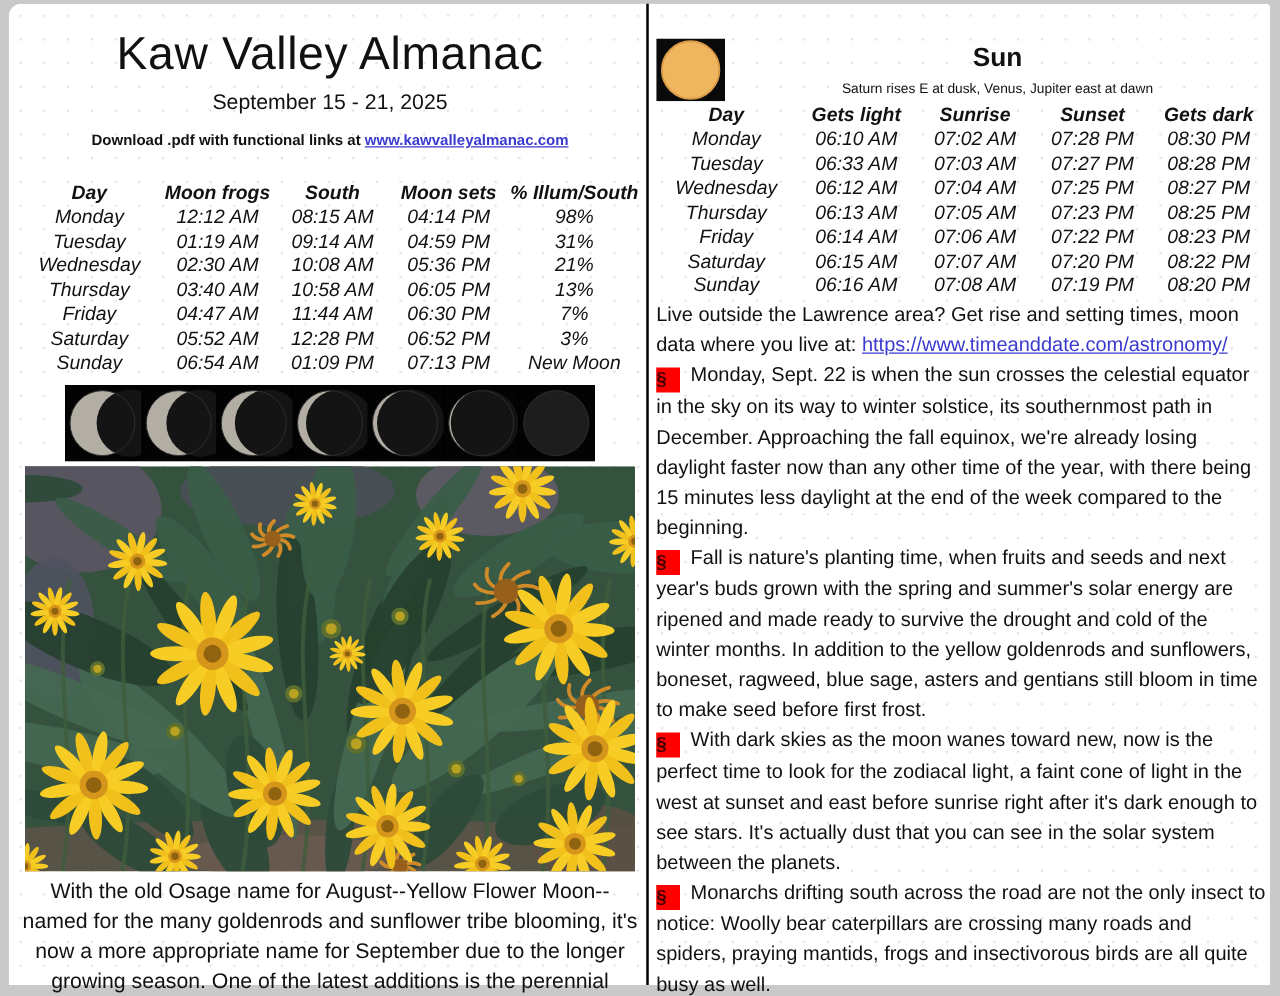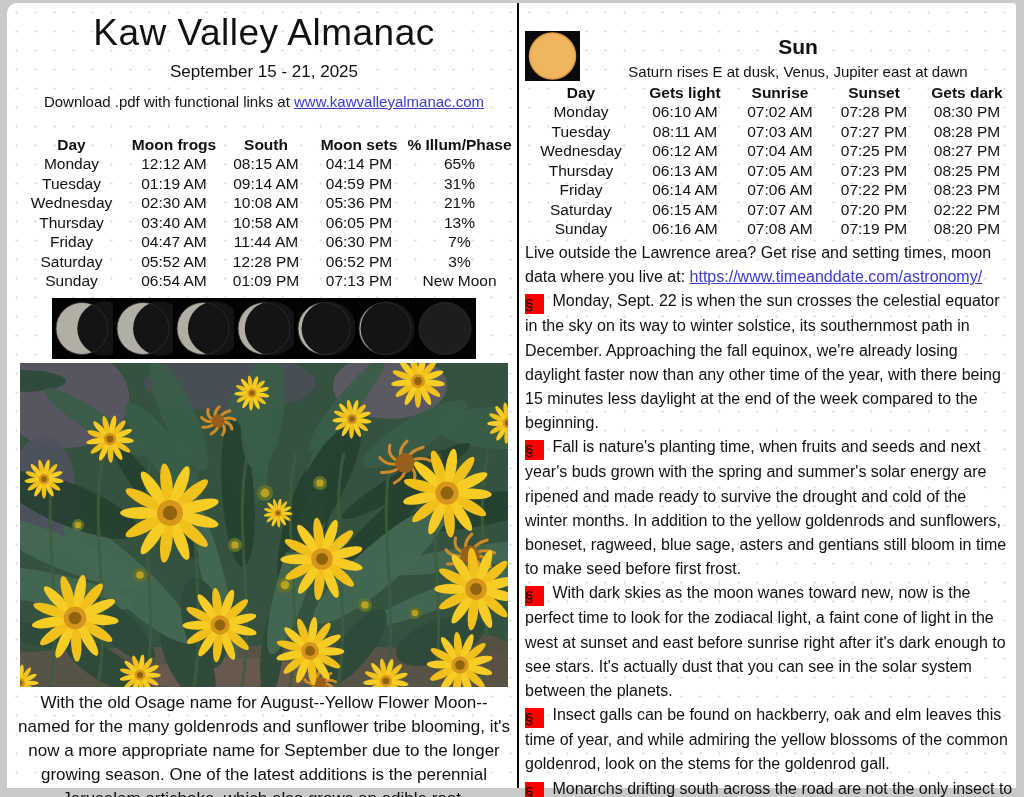--- a/index.html
+++ b/index.html
@@ -11,43 +11,43 @@
   .page{
     position:absolute;left:7px;top:3px;width:1009px;height:785px;
     background:#ffffff;border-radius:10px 3px 0 0;
     background-image:radial-gradient(circle,#e3e3e3 1px,rgba(0,0,0,0) 1.3px);
     background-size:19px 19px;
   }
   .divider{position:absolute;left:510px;top:0;width:2px;height:785px;background:#000;}
   .col-left{position:absolute;left:8px;top:4px;width:498px;text-align:center;}
   .col-right{position:absolute;left:518px;top:2px;width:488px;text-align:center;}
 
-  .title{font-size:37px;line-height:44px;margin-top:4px;letter-spacing:.5px;}
+  .title{font-size:37px;line-height:44px;margin-top:14px;letter-spacing:.5px;}
   .subtitle{font-size:17px;line-height:30px;margin-top:2px;}
-  .dl-line{font-size:15px;line-height:18px;margin-top:6px;}
+  .dl-line{font-size:12px;line-height:18px;margin-top:6px;font-weight:bold;}
   a.link{color:#3a3ace;text-decoration:underline;cursor:pointer;}
 
-  table{border-collapse:collapse;margin:24px auto 0 auto;}
+  table{border-collapse:collapse;margin:24px auto 0 auto;font-style:italic;}
   th{font-weight:bold;}
   th,td{padding:0;height:19.5px;font-size:15.5px;text-align:center;white-space:nowrap;}
   .moon-table{width:498px;}
   .sun-table{width:488px;margin-top:2px;}
 
   .moon-strip{display:flex;width:424px;margin:7px auto 0 auto;background:#000;}
   .moon-strip svg{display:block;}
 
   .photo{width:488px;height:324px;margin:4px auto 0 auto;display:block;}
 
   .caption{font-size:17px;line-height:24px;margin-top:4px;text-align:center;}
 
   .sun-header{display:flex;align-items:center;margin-top:23px;}
   .sun-icon{flex:0 0 auto;}
   .sun-titles{flex:1 1 auto;}
   .sun-title{font-size:21px;font-weight:bold;line-height:26px;margin-top:6px;}
-  .sun-sub{font-size:15px;line-height:19px;margin-top:2px;}
+  .sun-sub{font-size:11px;line-height:19px;margin-top:2px;}
 
   .notes{margin-top:2px;}
   .note{font-size:16px;line-height:24.2px;margin:0;text-align:left;}
   .pmark{
     display:inline-block;background:#ff0000;color:#400000;
     font-size:15px;line-height:19px;width:19px;height:20px;
     vertical-align:-3px;margin-right:4px;font-weight:bold;
   }
 </style>
 </head>
@@ -68,30 +68,30 @@
           <col style="width:92px">
           <col style="width:94px">
           <col style="width:107px">
         </colgroup>
       <thead>
           <tr>
             <th>Day</th>
             <th>Moon frogs</th>
             <th>South</th>
             <th>Moon sets</th>
-            <th>% Illum/Phase</th>
+            <th>% Illum/South</th>
           </tr>
         </thead>
       <tbody>
           <tr>
             <td>Monday</td>
             <td>12:12 AM</td>
             <td>08:15 AM</td>
             <td>04:14 PM</td>
-            <td>65%</td>
+            <td>98%</td>
           </tr>
           <tr>
             <td>Tuesday</td>
             <td>01:19 AM</td>
             <td>09:14 AM</td>
             <td>04:59 PM</td>
             <td>31%</td>
           </tr>
           <tr>
             <td>Wednesday</td>
@@ -598,21 +598,21 @@
       <tbody>
           <tr>
             <td>Monday</td>
             <td>06:10 AM</td>
             <td>07:02 AM</td>
             <td>07:28 PM</td>
             <td>08:30 PM</td>
           </tr>
           <tr>
             <td>Tuesday</td>
-            <td>08:11 AM</td>
+            <td>06:33 AM</td>
             <td>07:03 AM</td>
             <td>07:27 PM</td>
             <td>08:28 PM</td>
           </tr>
           <tr>
             <td>Wednesday</td>
             <td>06:12 AM</td>
             <td>07:04 AM</td>
             <td>07:25 PM</td>
             <td>08:27 PM</td>
@@ -629,36 +629,35 @@
             <td>06:14 AM</td>
             <td>07:06 AM</td>
             <td>07:22 PM</td>
             <td>08:23 PM</td>
           </tr>
           <tr>
             <td>Saturday</td>
             <td>06:15 AM</td>
             <td>07:07 AM</td>
             <td>07:20 PM</td>
-            <td>02:22 PM</td>
+            <td>08:22 PM</td>
           </tr>
           <tr>
             <td>Sunday</td>
             <td>06:16 AM</td>
             <td>07:08 AM</td>
             <td>07:19 PM</td>
             <td>08:20 PM</td>
           </tr>
         </tbody>
     </table>
 
     <div class="notes">
       <p class="note"><span>Live outside the Lawrence area? Get rise and setting times, moon data where you live at: </span><a class="link">https://www.timeanddate.com/astronomy/</a></p>
       <div id="note-paragraphs">
           <p class="note"><span class="pmark">§</span> Monday, Sept. 22 is when the sun crosses the celestial equator in the sky on its way to winter solstice, its southernmost path in December. Approaching the fall equinox, we're already losing daylight faster now than any other time of the year, with there being 15 minutes less daylight at the end of the week compared to the beginning.</p>
           <p class="note"><span class="pmark">§</span> Fall is nature's planting time, when fruits and seeds and next year's buds grown with the spring and summer's solar energy are ripened and made ready to survive the drought and cold of the winter months. In addition to the yellow goldenrods and sunflowers, boneset, ragweed, blue sage, asters and gentians still bloom in time to make seed before first frost.</p>
           <p class="note"><span class="pmark">§</span> With dark skies as the moon wanes toward new, now is the perfect time to look for the zodiacal light, a faint cone of light in the west at sunset and east before sunrise right after it's dark enough to see stars. It's actually dust that you can see in the solar system between the planets.</p>
-          <p class="note"><span class="pmark">§</span> Insect galls can be found on hackberry, oak and elm leaves this time of year, and while admiring the yellow blossoms of the common goldenrod, look on the stems for the goldenrod gall.</p>
           <p class="note"><span class="pmark">§</span> Monarchs drifting south across the road are not the only insect to notice: Woolly bear caterpillars are crossing many roads and spiders, praying mantids, frogs and insectivorous birds are all quite busy as well.</p>
         </div>
     </div>
   </div>
 </div>
 
 </body></html>

